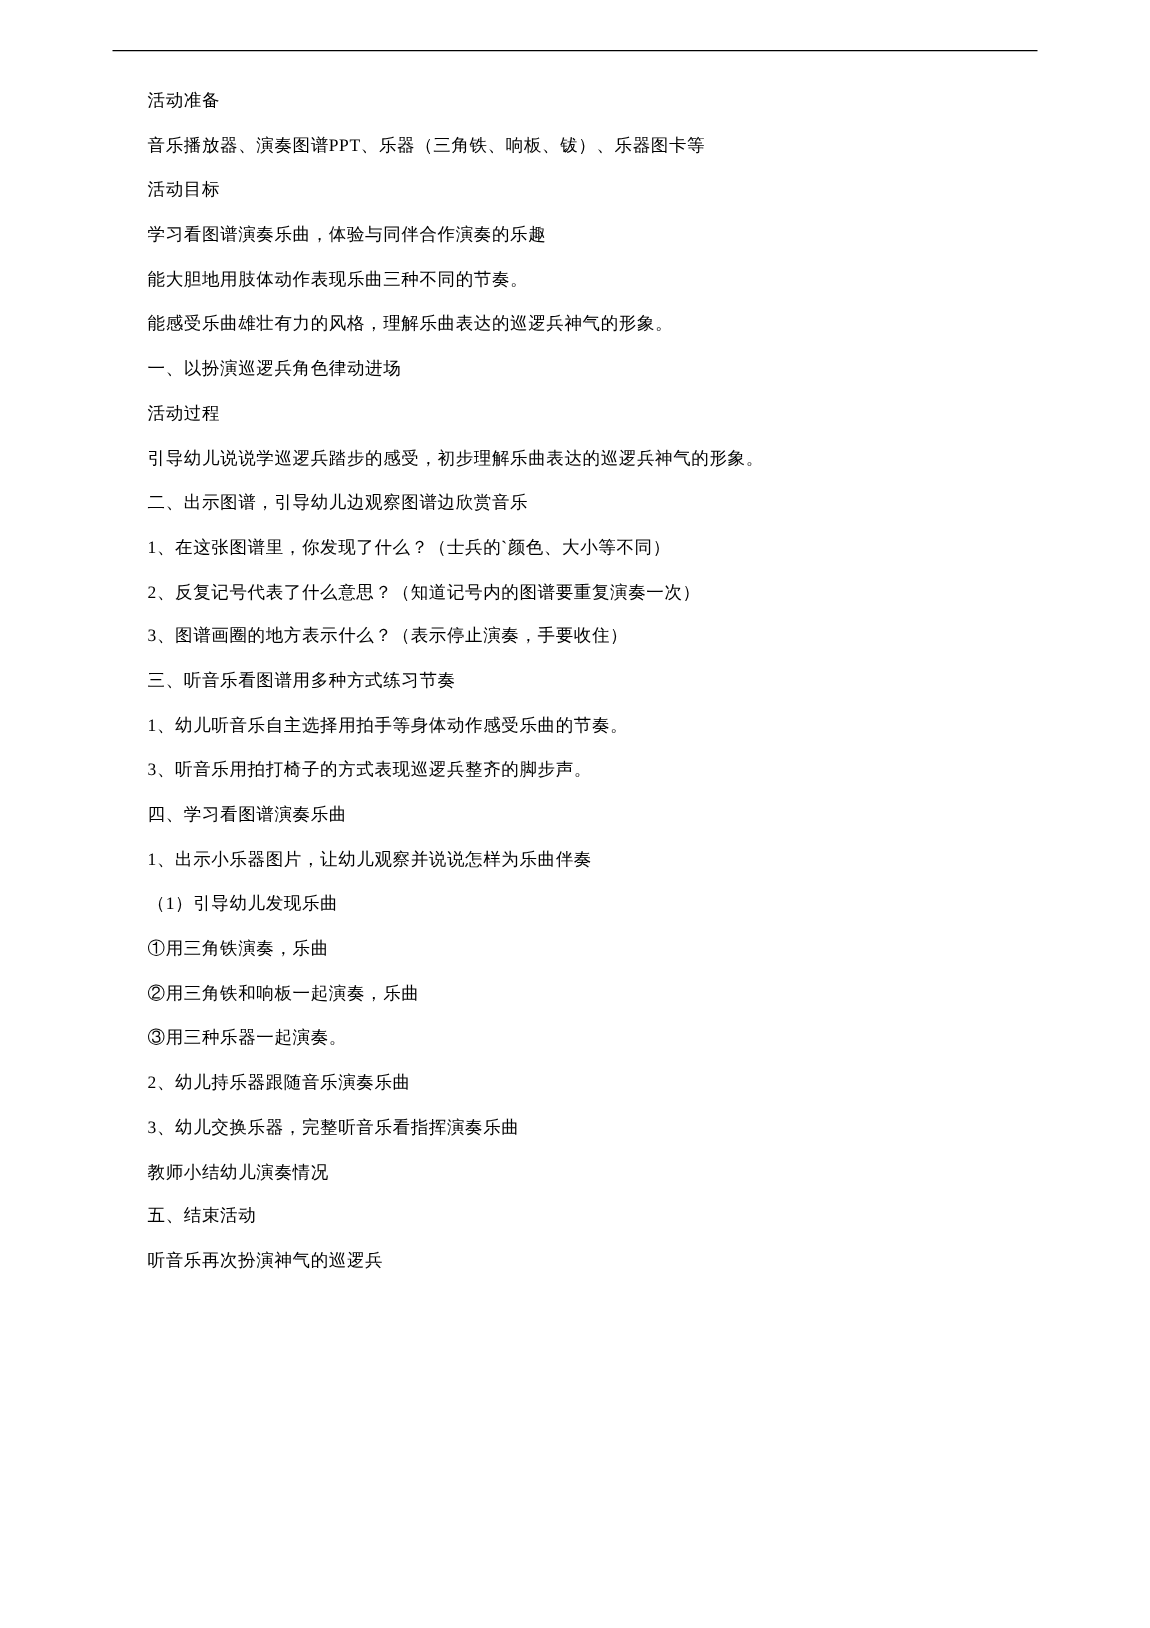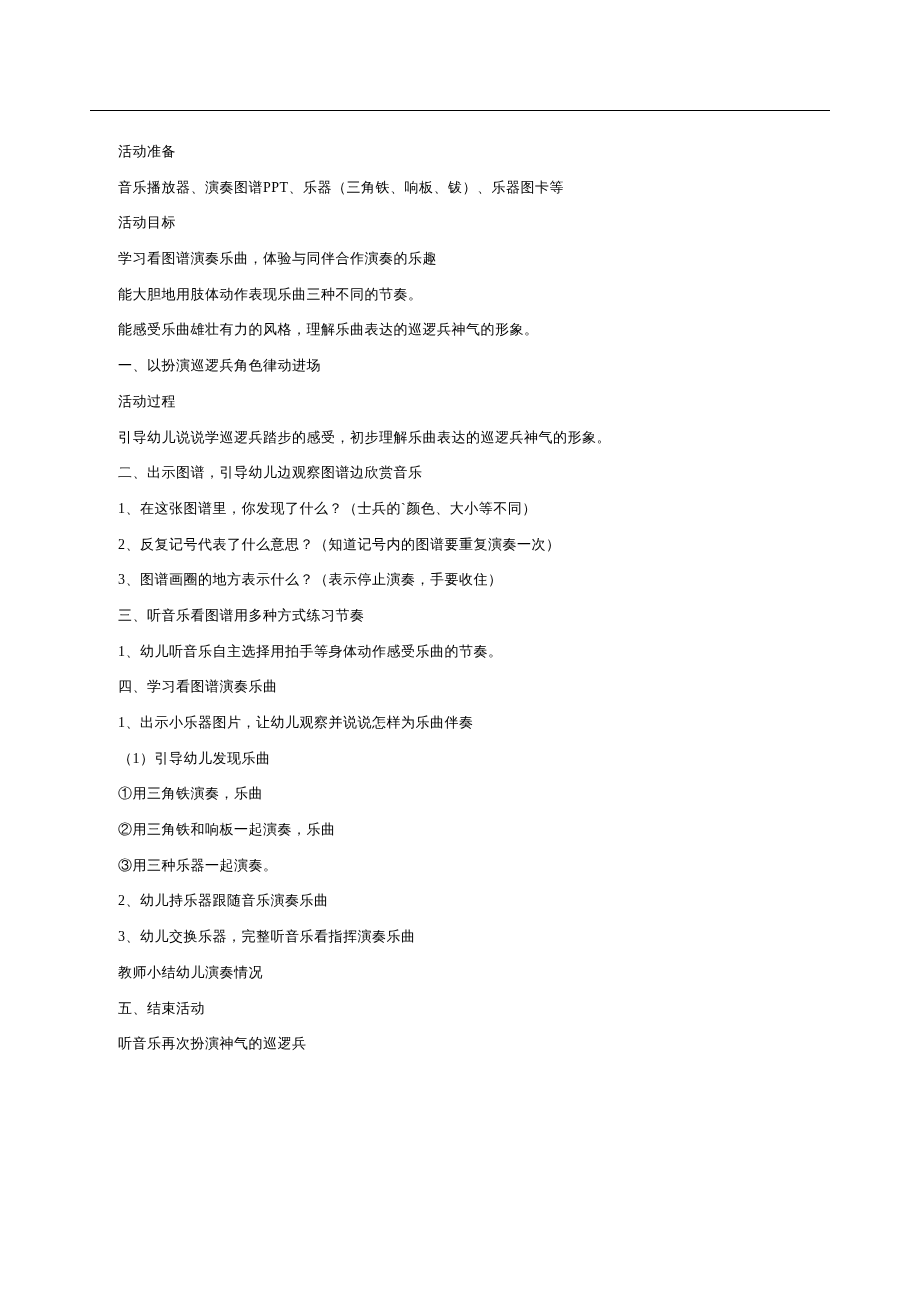--- a/index.html
+++ b/index.html
@@ -4,21 +4,21 @@
 <style>
   body {
     margin: 0;
     padding: 0;
     background: #ffffff;
     font-family: "SimSun", "宋体", serif;
     width: 920px;
   }
   .page {
     width: 920px;
-    padding: 110px 90px 40px 90px;
+    padding: 40px 90px 40px 90px;
     box-sizing: border-box;
   }
   .rule {
     border: none;
     border-top: 1.5px solid #000;
     margin: 0 0 30px 0;
   }
   .line {
     font-size: 14px;
     line-height: 1.55;
@@ -41,20 +41,21 @@
   <p class="line">能感受乐曲雄壮有力的风格，理解乐曲表达的巡逻兵神气的形象。</p>
   <p class="line">一、以扮演巡逻兵角色律动进场</p>
   <p class="line">活动过程</p>
   <p class="line">引导幼儿说说学巡逻兵踏步的感受，初步理解乐曲表达的巡逻兵神气的形象。</p>
   <p class="line">二、出示图谱，引导幼儿边观察图谱边欣赏音乐</p>
   <p class="line">1、在这张图谱里，你发现了什么？（士兵的`颜色、大小等不同）</p>
   <p class="line">2、反复记号代表了什么意思？（知道记号内的图谱要重复演奏一次）</p>
   <p class="line">3、图谱画圈的地方表示什么？（表示停止演奏，手要收住）</p>
   <p class="line">三、听音乐看图谱用多种方式练习节奏</p>
   <p class="line">1、幼儿听音乐自主选择用拍手等身体动作感受乐曲的节奏。</p>
+  <p class="line">3、听音乐用拍打椅子的方式表现巡逻兵整齐的脚步声。</p>
   <p class="line">四、学习看图谱演奏乐曲</p>
   <p class="line">1、出示小乐器图片，让幼儿观察并说说怎样为乐曲伴奏</p>
   <p class="line">（1）引导幼儿发现乐曲</p>
   <p class="line">①用三角铁演奏，乐曲</p>
   <p class="line">②用三角铁和响板一起演奏，乐曲</p>
   <p class="line">③用三种乐器一起演奏。</p>
   <p class="line">2、幼儿持乐器跟随音乐演奏乐曲</p>
   <p class="line">3、幼儿交换乐器，完整听音乐看指挥演奏乐曲</p>
   <p class="line">教师小结幼儿演奏情况</p>
   <p class="line">五、结束活动</p>

